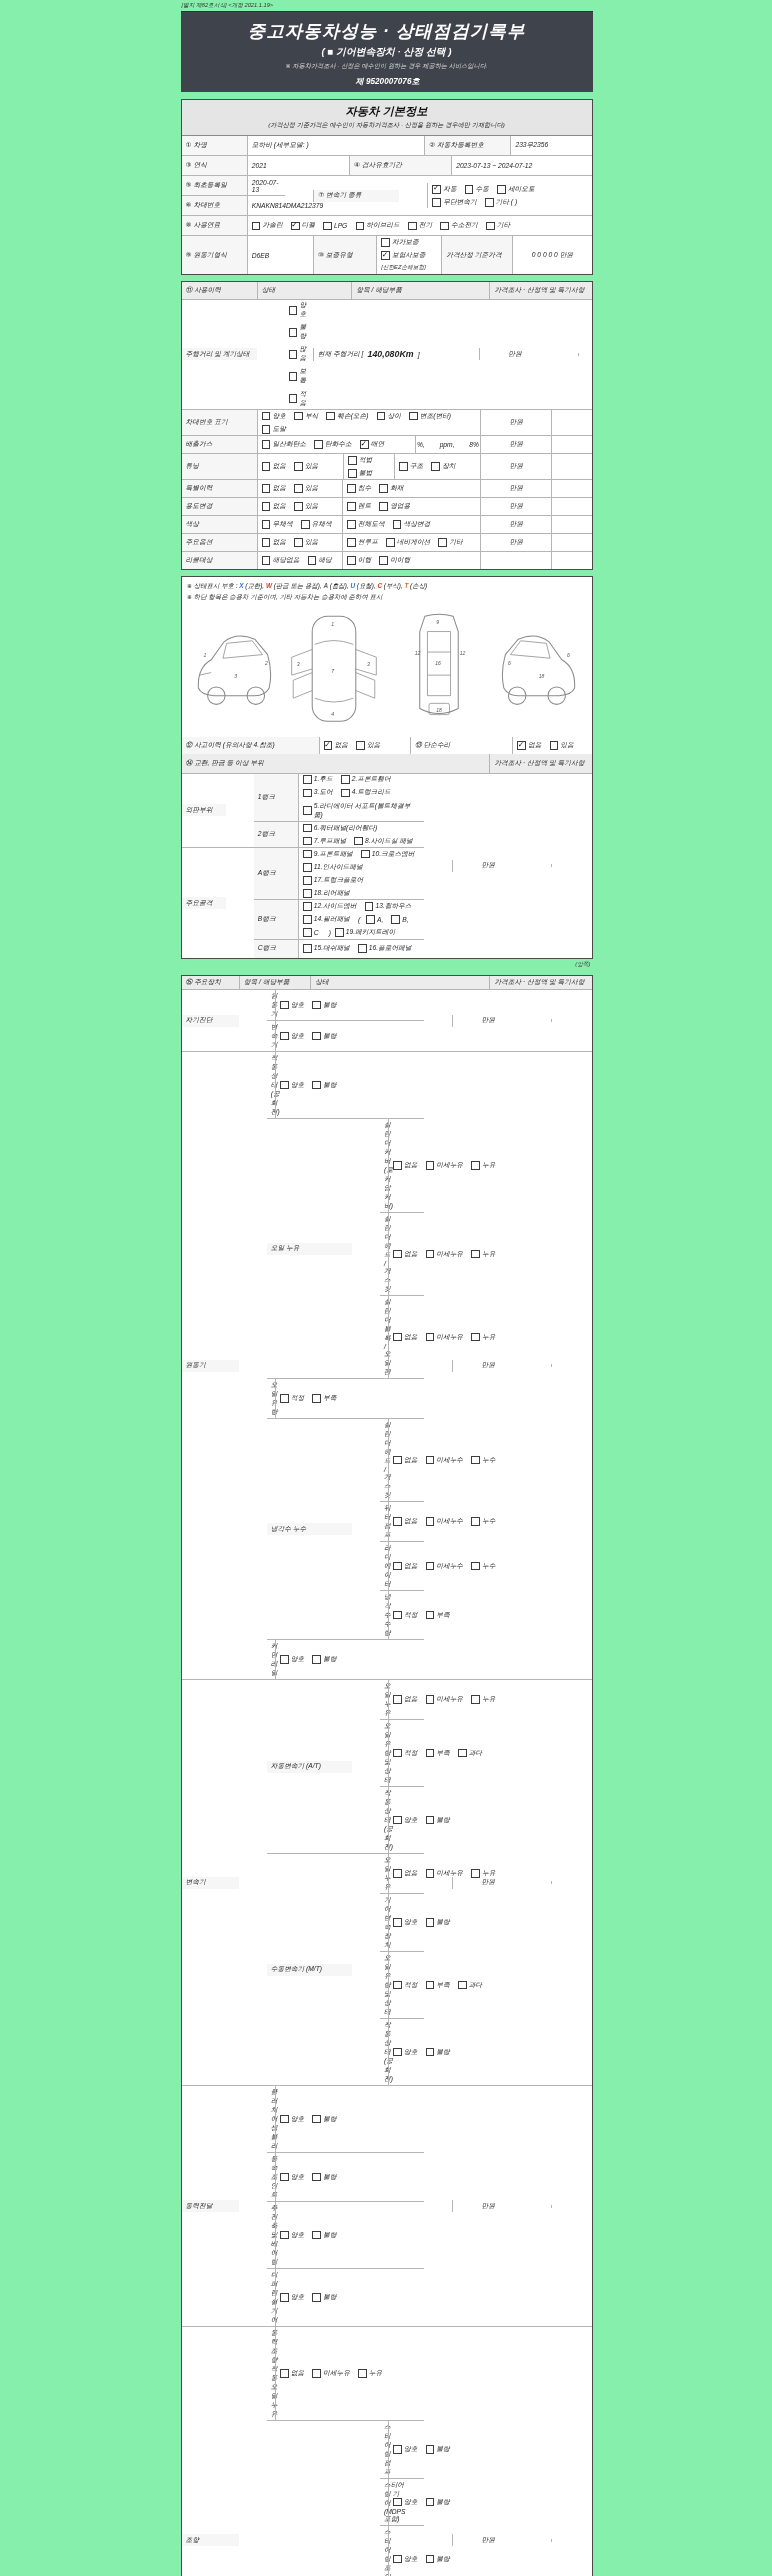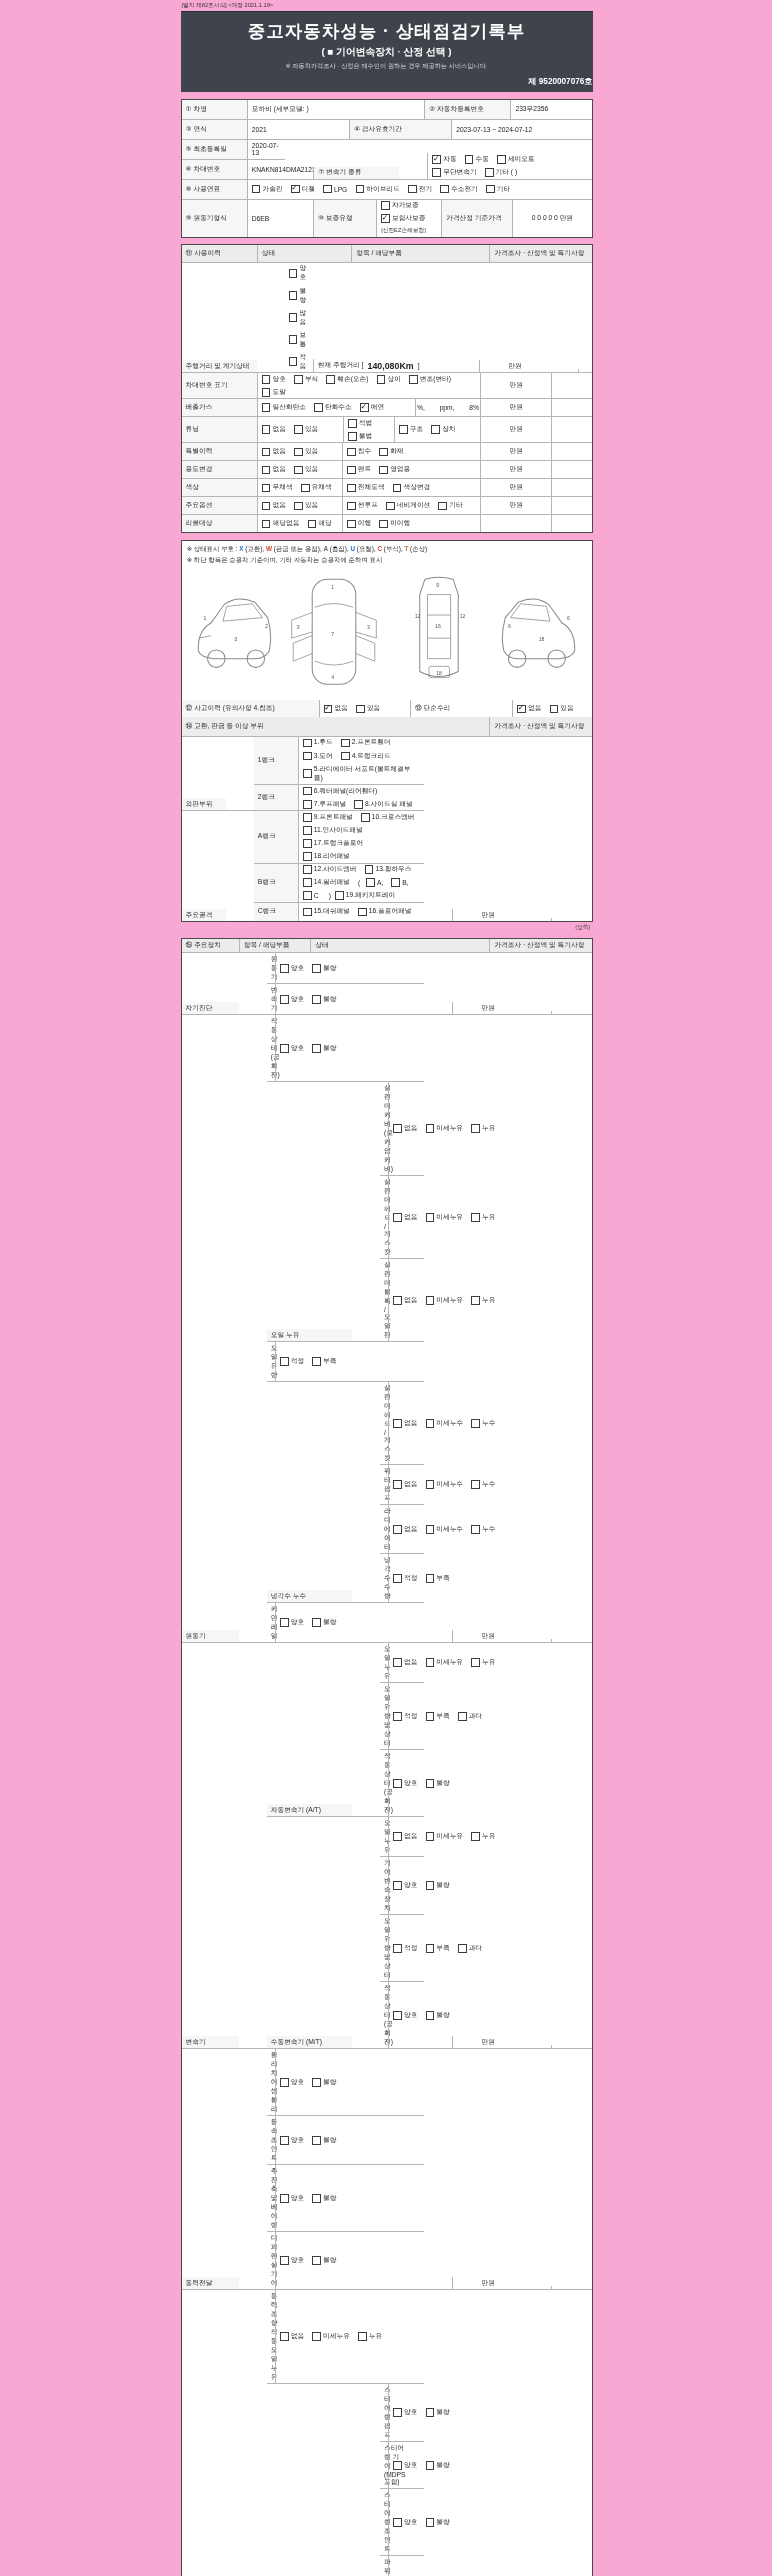--- a/index.html
+++ b/index.html
@@ -1,33 +1,33 @@
 <!DOCTYPE html>
 <html style="font-size:8.2px"><head>
 <meta charset="utf-8">
 <style>
   html,body{margin:0;padding:0;background:#fff;}
   body{font-family:"Liberation Sans","DejaVu Sans",sans-serif;color:#222;}
-  .page{width:773px;height:2576px;overflow:hidden;background:#f9a8d4;position:relative;}
+  .page{width:773px;height:2576px;overflow:hidden;background:#86efac;position:relative;font-style:italic;}
   .inner{width:412px;margin:0 auto;}
   .tiny{font-size:5.7px;color:#333;padding:2.1px 0 1px 1px;}
   
   .band-top{background:#3f444c;color:#fff;border-top:1.5px solid #2e3238;padding:7.2px 0 3.1px;}
   .band-top .t1{font-size:17.5px;font-weight:bold;text-align:center;letter-spacing:1px;}
   .band-top .t2{font-size:9.8px;font-weight:bold;text-align:center;margin-top:3.1px;}
   .band-top .t3{font-size:6.2px;color:#d8d8d8;text-align:center;margin-top:2.6px;}
-  .band-top .docno{font-size:8.2px;font-weight:bold;color:#fff;text-align:right;padding:5.2px 0 2.1px 2.1px;}
+  .band-top .docno{font-size:8.2px;font-weight:bold;color:#fff;text-align:center;padding:5.2px 0 2.1px 2.1px;}
   
   .sect{border:1px solid #4a4a4a;margin-top:6.2px;background:#fff;}
   .shead{background:#e5e5e5;text-align:center;padding:4.6px 0 5.2px;border-bottom:0.5px solid #8a8a8a;}
   .shead .st{font-size:11.3px;font-weight:bold;color:#111;}
   .shead .sn{font-size:6.2px;color:#222;margin-top:2.1px;}
   
   [data-table]{background:#fff;}
-  .band{display:flex;border-top:0.5px solid #b5b5b5;align-items:flex-end;gap:28px;}
+  .band{display:flex;border-top:0.5px solid #b5b5b5;align-items:center;gap:28px;}
   .row{display:flex;border-top:0.5px solid #b5b5b5;align-items:stretch;min-height:15.5px;}
   [data-table] > .band:first-child,[data-table] > .row:first-child{border-top:0;}
   .mid{flex:1 1 0;display:flex;flex-direction:column;min-width:0;}
   .mid > .band:first-child,.mid > .row:first-child{border-top:0;}
   .cell{display:flex;align-items:center;padding:1.5px 4.1px;border-left:0.5px solid #b5b5b5;gap:4.1px;flex-wrap:wrap;font-size:6.7px;min-width:0;}
   .row > .cell:first-child,.band > .cell:first-child{border-left:0;}
   .band > .mid:first-child .row > .cell:first-child{border-left:0;}
   .lab{background:#f6f6f6;color:#222;}
   .hd{background:#ececec;font-size:6.7px;}
   .grp{background:#f6f6f6;}
@@ -59,20 +59,24 @@
     <div class="tiny">[별지 제82호서식] &lt;개정 2021.1.19&gt;</div>
 
     <div class="band-top">
       <div class="t1">중고자동차성능 · 상태점검기록부</div>
       <div class="t2">( ■ 기어변속장치 · 산정 선택 )</div>
       <div class="t3">※ 자동차가격조사 · 산정은 매수인이 원하는 경우 제공하는 서비스입니다.</div>
       <div class="docno">제 9520007076호</div>
     </div>
 
     <div class="sect">
+      <div class="shead">
+        <div class="st">자동차 기본정보</div>
+        <div class="sn">(가격산정 기준가격은 매수인이 자동차가격조사 · 산정을 원하는 경우에만 기재합니다)</div>
+      </div>
       <div data-table="basic" class="t-basic">
           <div class="row">
             <div class="cell lab" style="flex: 0 0 57px; width: 57px;">
               <span>① 차명</span>
             </div>
             <div class="cell" style="flex: 1 1 0px;">
               <span>모하비 (세부모델: )</span>
             </div>
             <div class="cell lab" style="flex: 0 0 77px; width: 77px;">
               <span>② 자동차등록번호</span>

